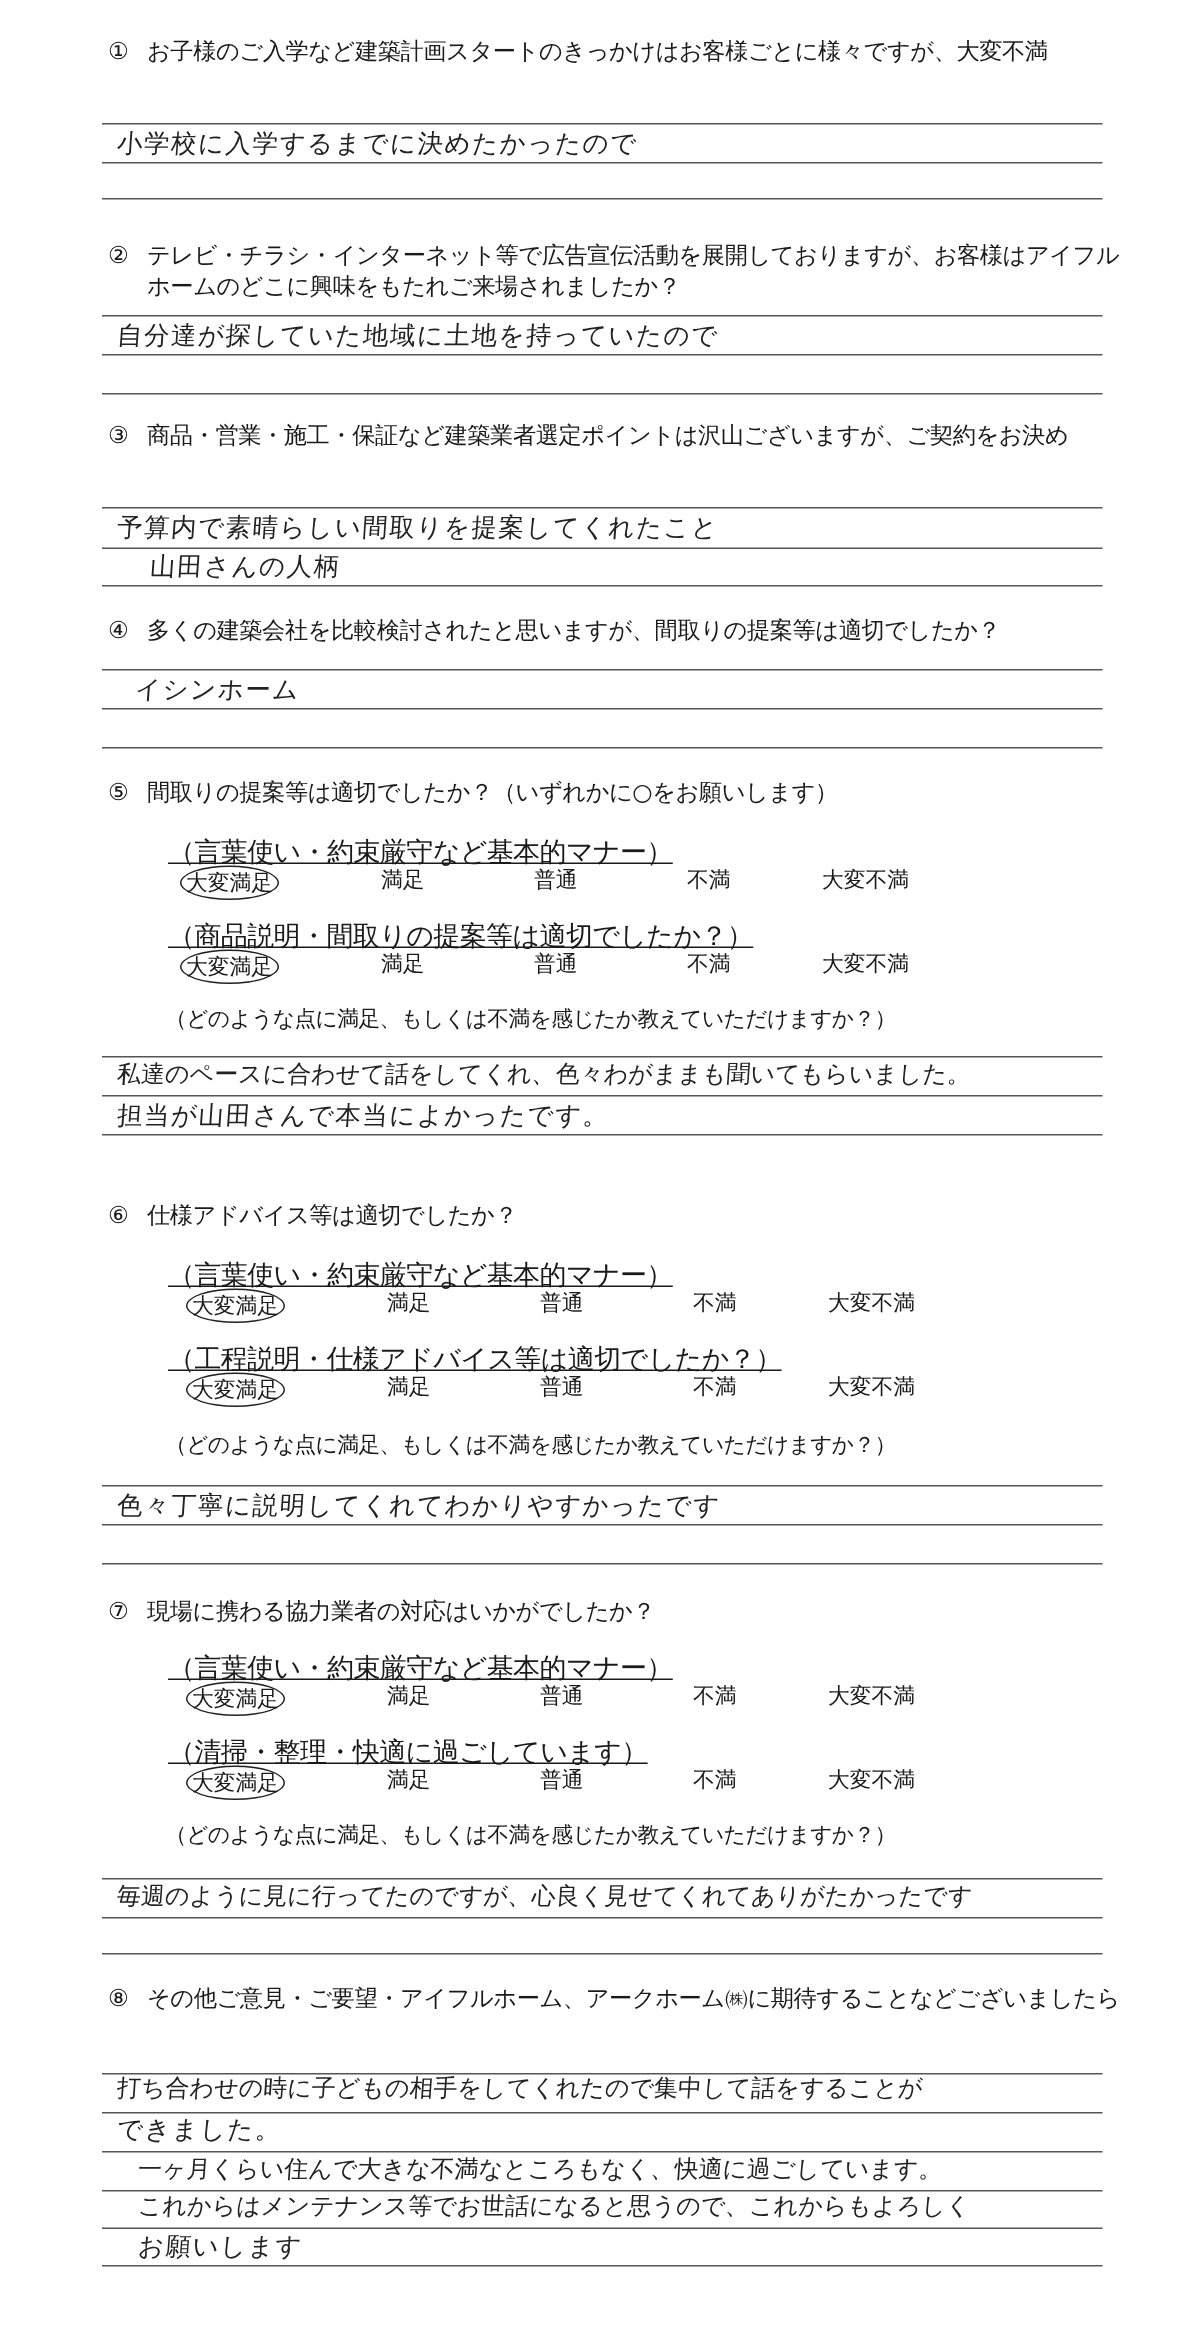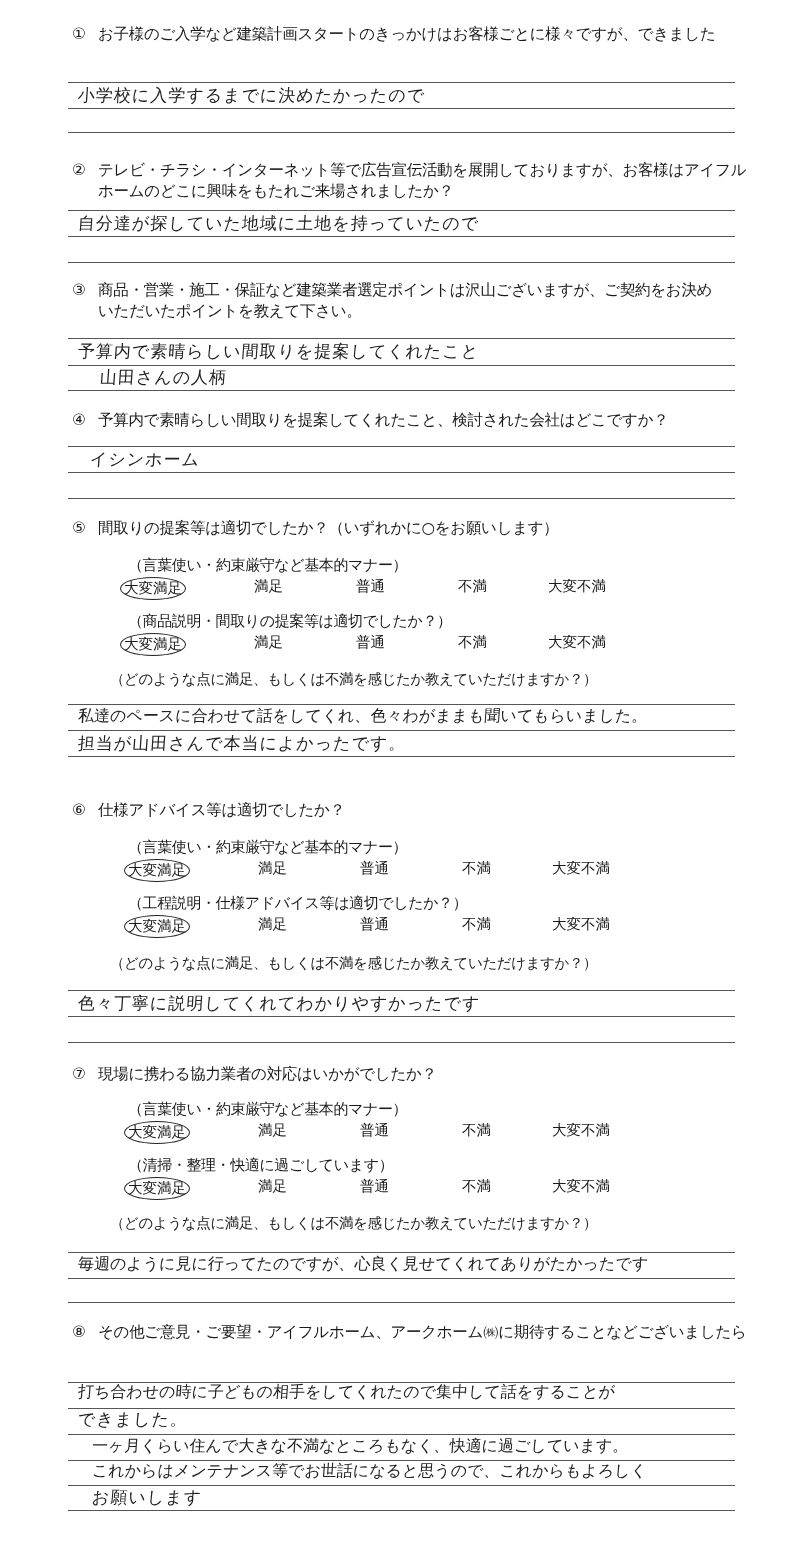--- a/index.html
+++ b/index.html
@@ -4,58 +4,57 @@
 <style>
   html, body { margin:0; padding:0; background:#ffffff; }
   body { width:800px; height:1550px; position:relative; overflow:hidden;
          font-family:"DejaVu Sans", sans-serif; color:#1a1a1a; }
   .q { position:absolute; left:72px; font-size:15.5px; line-height:21px; letter-spacing:-0.3px; }
   .q .num { display:inline-block; width:26px; }
   .q .cont { display:block; padding-left:26px; }
   .line { position:absolute; left:68px; width:667px; height:0; border-top:1.5px solid #555; }
   .ans { position:absolute; left:78px; font-family:"DejaVu Sans", sans-serif; font-size:17px;
          color:#222; letter-spacing:1px; transform:skewX(-4deg); white-space:nowrap; }
-  .sub { position:absolute; left:128px; font-size:15px; letter-spacing:-0.4px; }
+  .sub { position:absolute; left:112px; font-size:18px; letter-spacing:-0.4px;text-decoration:underline; }
   .scale { position:absolute; left:0; width:800px; height:20px; font-size:14.5px; }
   .scale span { position:absolute; top:0; white-space:nowrap;text-align:center; }
   .circ { border:1.5px solid #222; border-radius:50%; padding:1px 3px; margin-left:-4px; }
   .prompt { position:absolute; left:110px; font-size:14.5px; letter-spacing:-0.4px; }
 </style>
 </head>
 <body>
 
 <div class="q" style="top:24px;">
-  <span class="num">①</span><span>お子様のご入学など建築計画スタートのきっかけはお客様ごとに様々ですが、できました</span>
+  <span class="num">①</span><span>お子様のご入学など建築計画スタートのきっかけはお客様ごとに様々ですが、大変不満</span>
 </div>
 <div class="line" style="top:82px;"></div>
 <div class="ans" style="top:84px;">小学校に入学するまでに決めたかったので</div>
 <div class="line" style="top:108px;"></div>
 <div class="line" style="top:132px;"></div>
 
 <div class="q" style="top:160px;">
   <span class="num">②</span><span>テレビ・チラシ・インターネット等で広告宣伝活動を展開しておりますが、お客様はアイフル</span>
   <span class="cont">ホームのどこに興味をもたれご来場されましたか？</span>
 </div>
 <div class="line" style="top:210px;"></div>
 <div class="ans" style="top:212px;">自分達が探していた地域に土地を持っていたので</div>
 <div class="line" style="top:236px;"></div>
 <div class="line" style="top:262px;"></div>
 
 <div class="q" style="top:280px;">
   <span class="num">③</span><span>商品・営業・施工・保証など建築業者選定ポイントは沢山ございますが、ご契約をお決め</span>
-  <span class="cont">いただいたポイントを教えて下さい。</span>
 </div>
 <div class="line" style="top:338px;"></div>
 <div class="ans" style="top:340px;">予算内で素晴らしい間取りを提案してくれたこと</div>
 <div class="line" style="top:365px;"></div>
 <div class="ans" style="top:366px; left:100px;">山田さんの人柄</div>
 <div class="line" style="top:390px;"></div>
 
 <div class="q" style="top:410px;">
-  <span class="num">④</span><span>予算内で素晴らしい間取りを提案してくれたこと、検討された会社はどこですか？</span>
+  <span class="num">④</span><span>多くの建築会社を比較検討されたと思いますが、間取りの提案等は適切でしたか？</span>
 </div>
 <div class="line" style="top:446px;"></div>
 <div class="ans" style="top:448px; left:90px;">イシンホーム</div>
 <div class="line" style="top:472px;"></div>
 <div class="line" style="top:498px;"></div>
 
 <div class="q" style="top:518px;">
   <span class="num">⑤</span><span>間取りの提案等は適切でしたか？（いずれかに○をお願いします）</span>
 </div>
 <div class="sub" style="top:556px;">（言葉使い・約束厳守など基本的マナー）</div>

